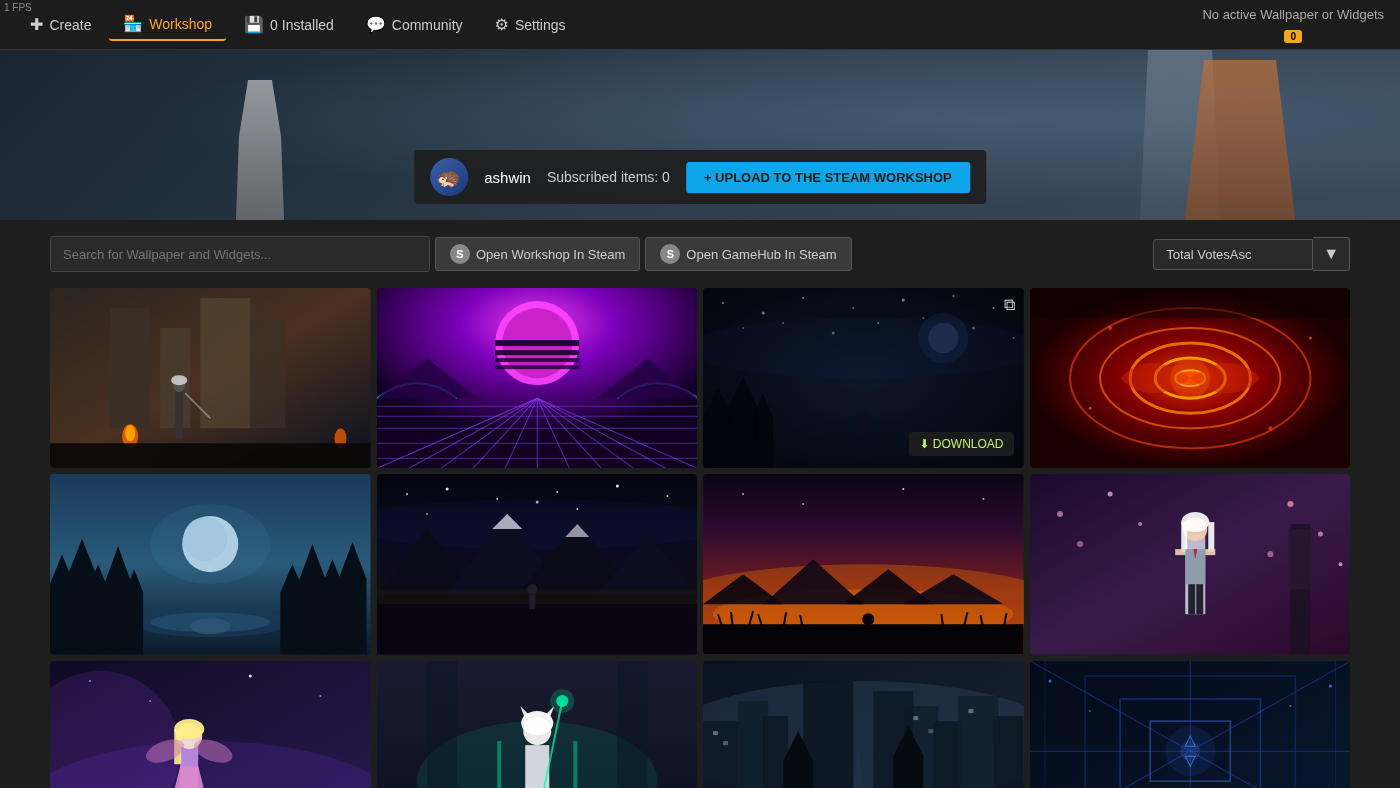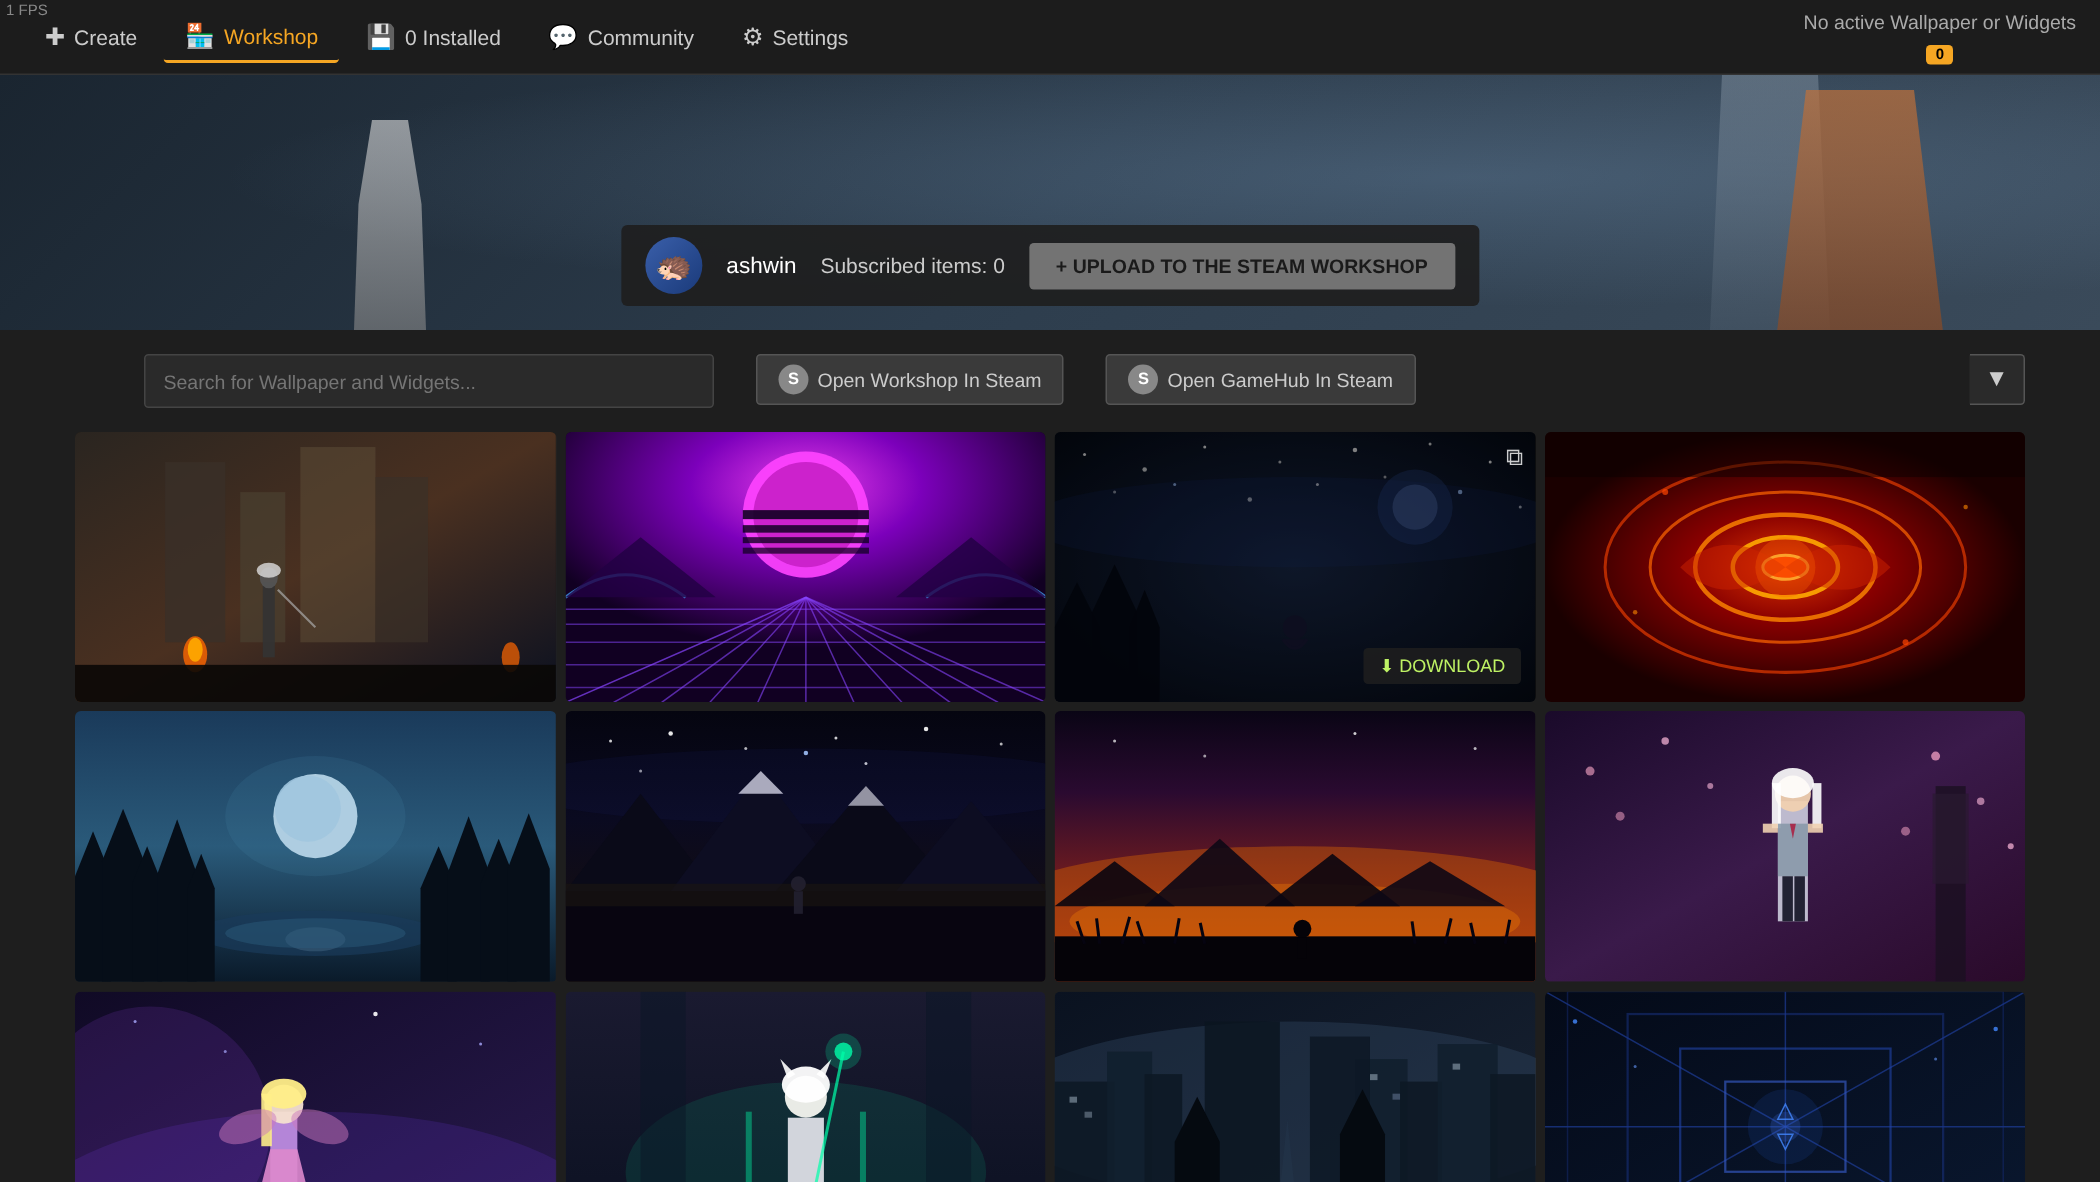--- a/index.html
+++ b/index.html
@@ -144,21 +144,21 @@
       font-size: 15px;
       color: #fff;
       font-weight: 500;
     }
     .subscribed-text {
       font-size: 14px;
       color: #ccc;
       flex: 1;
     }
     .upload-btn {
-      background: #737373;
+      background: #0ea5e9;
       color: #1a1a1a;
       border: none;
       border-radius: 3px;
       padding: 8px 18px;
       font-size: 13px;
       font-weight: bold;
       cursor: pointer;
       display: flex;
       align-items: center;
       gap: 6px;
@@ -167,24 +167,23 @@
 
     
     .content-area {
       padding: 16px 50px;
       background: #1e1e1e;
     }
 
     
     .search-row {
       display: flex;
-      align-items: flex-start;
-      gap: 28px;
+      align-items: center;
+      gap: 5px;
       margin-bottom: 16px;
-      margin-left: 46px;
     }
     .search-input {
       flex: 0 0 380px;
       height: 36px;
       background: #2a2a2a;
       border: 1px solid #444;
       border-radius: 3px;
       color: #aaa;
       font-size: 13px;
       padding: 0 12px;
@@ -370,20 +369,25 @@
     <input class="search-input" type="text" placeholder="Search for Wallpaper and Widgets..." style="">
     <button class="steam-btn">
       <span class="steam-icon">S</span>
       <span>Open Workshop In Steam</span>
     </button>
     <button class="steam-btn">
       <span class="steam-icon">S</span>
       <span>Open GameHub In Steam</span>
     </button>
     <div class="sort-dropdown">
+      <select class="sort-select">
+        <option>Total VotesAsc</option>
+        <option>Total VotesDesc</option>
+        <option>Newest</option>
+      </select>
       <div class="sort-arrow">▼</div>
     </div>
   </div>
 
   <div class="wallpaper-grid">
 
     <div class="wallpaper-card">
       <svg class="card-bg card-nier" viewBox="0 0 320 180" xmlns="http://www.w3.org/2000/svg">
         <rect width="320" height="180" fill="#1a1510"></rect>
         <rect x="0" y="0" width="320" height="180" fill="url(#g1)"></rect>

